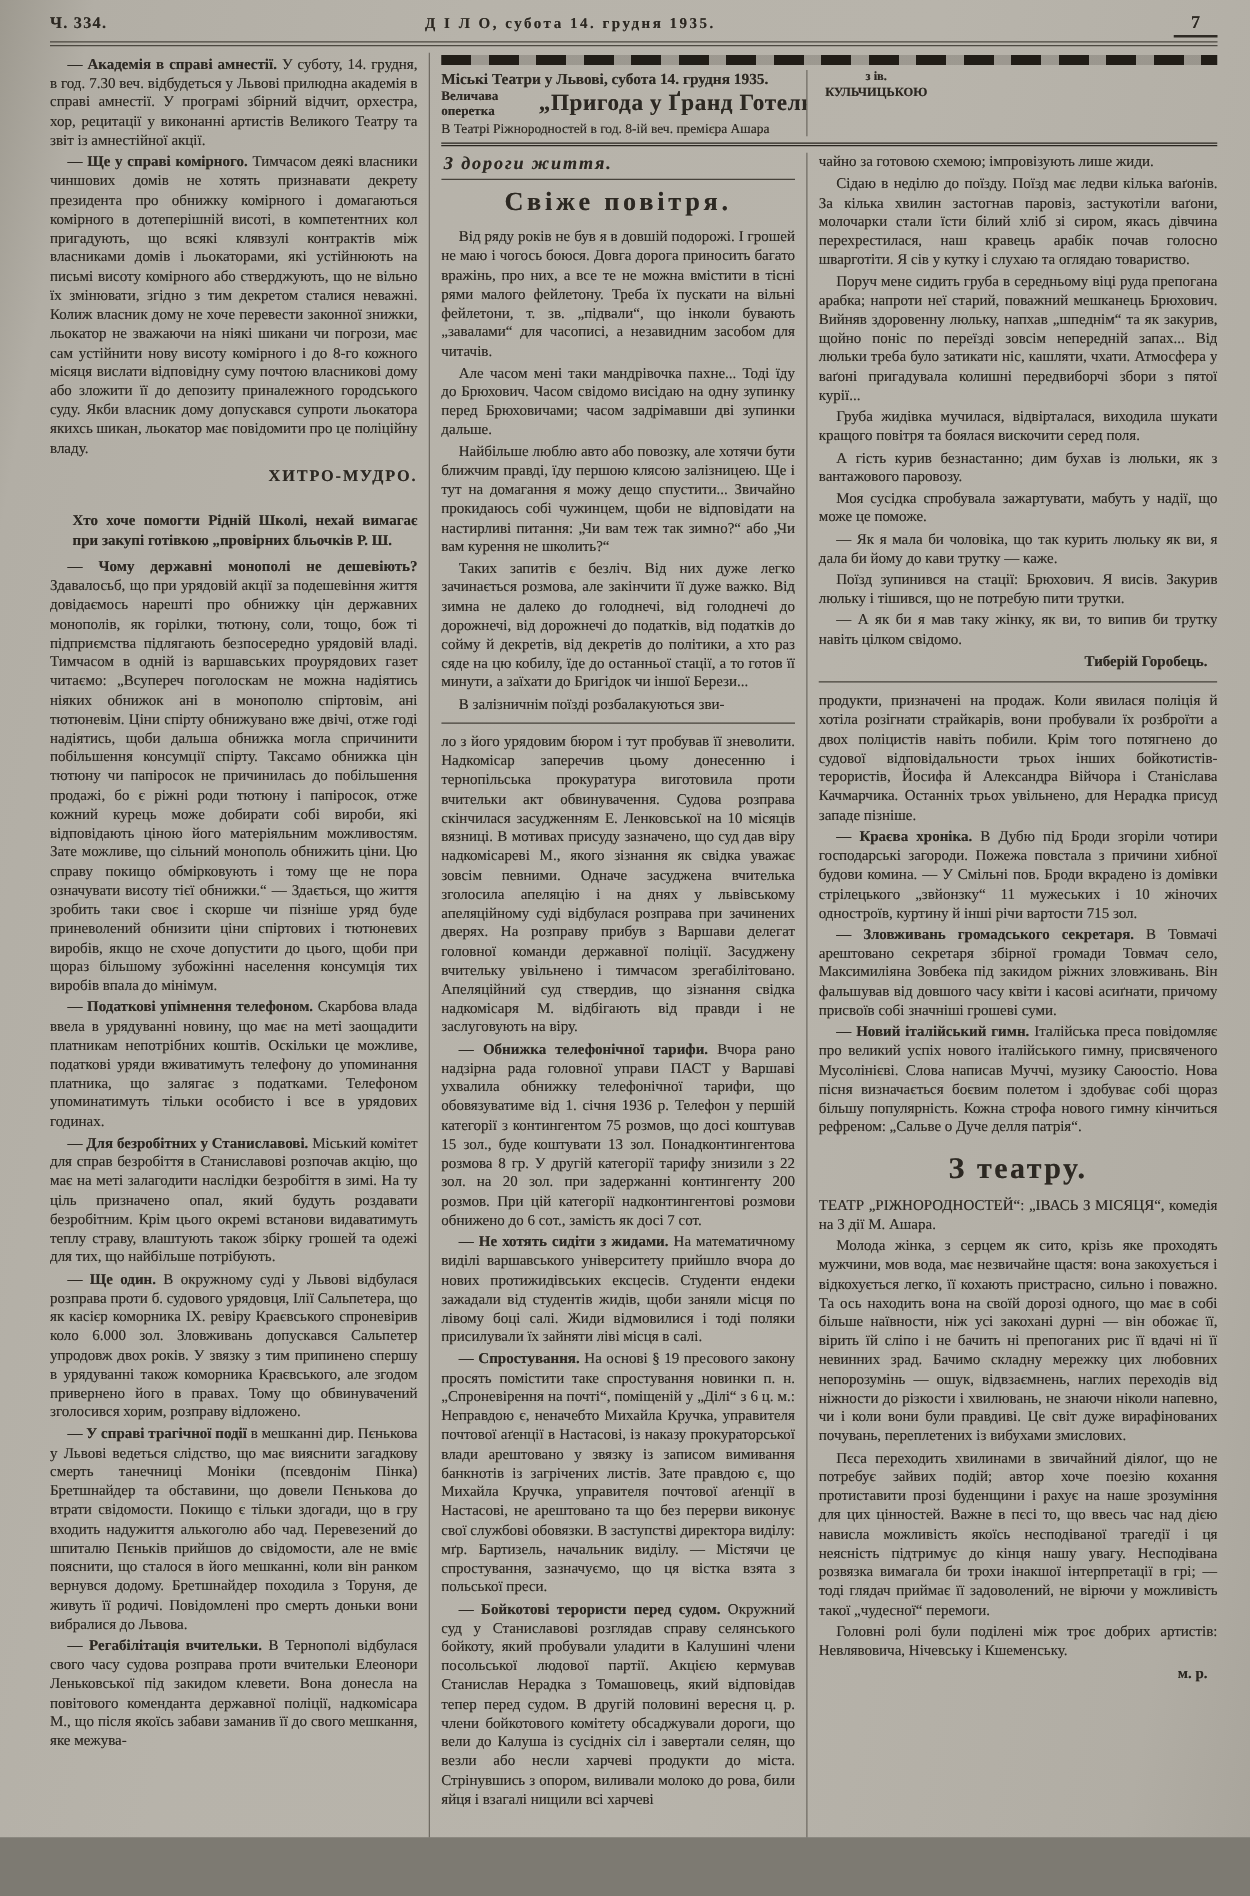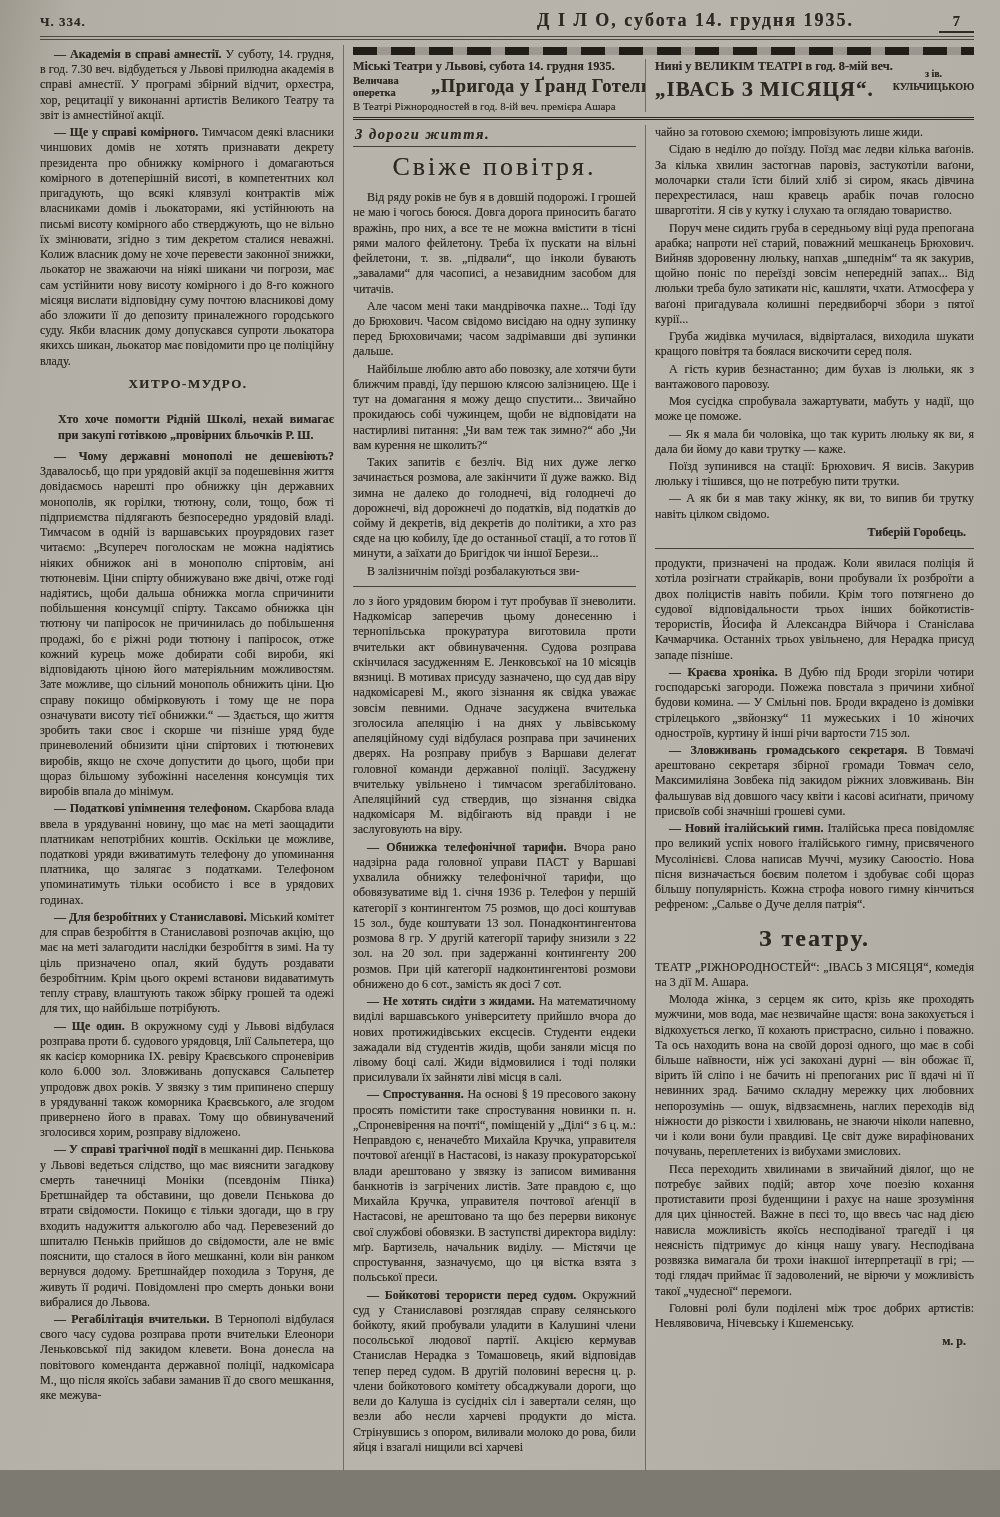--- a/index.html
+++ b/index.html
@@ -8,21 +8,21 @@
     width:1000px;height:1470px;margin:0 auto;position:relative;overflow:hidden;
     background:linear-gradient(100deg,#9d998f 0%,#b2aea5 6%,#b7b3aa 30%,#b8b4ab 60%,#b1ada4 92%,#a9a59c 100%);
     color:#2c2822;
     font-family:"Liberation Serif","DejaVu Serif",serif;
     padding:10px 26px 8px 40px;
     text-shadow:0 0 .5px rgba(43,38,31,.55);
   }
   
   .masthead-row{display:flex;align-items:baseline;font-weight:bold;}
   .issue{width:300px;font-size:13px;letter-spacing:1px;}
-  .masthead{flex:1;text-align:right;font-size:18px;letter-spacing:2px;}
+  .masthead{flex:1;text-align:left;font-size:12px;letter-spacing:2px;}
   .pagenum{width:120px;text-align:right;font-size:14.5px;}
   .pagenum span{display:inline-block;border-bottom:2px solid #2f2b25;padding:0 14px 1px;}
   .header-rule{height:4px;border-top:1.4px solid #3b372f;border-bottom:1px solid #3b372f;margin-top:3px;opacity:.85;}
   
   .body-grid{display:flex;height:1452px;margin-top:5px;overflow:hidden;}
   .vrule{width:1px;background:#514d45;opacity:.7;}
   .col{overflow:hidden;}
   .col-left{width:303px;padding:2px 9px 0 0;}
   .right-area{flex:1;display:flex;flex-direction:column;padding-left:9px;overflow:hidden;}
   .two-cols{display:flex;flex:1;margin-top:5px;overflow:hidden;}
@@ -41,27 +41,27 @@
   .ad-title{font-size:18.5px;font-weight:bold;letter-spacing:.5px;vertical-align:middle;}
   .ad-line3{font-size:10.8px;font-weight:normal;margin-top:2px;white-space:nowrap;}
   .ad-right-flex{display:flex;align-items:stretch;}
   .ad-right-main{flex:1;}
   .ad-title-big{font-size:21px;font-weight:bold;letter-spacing:1px;white-space:nowrap;display:block;margin-top:3px;}
   .ad-with{width:92px;font-size:10px;font-weight:bold;text-align:center;line-height:1.25;align-self:center;}
   
   .para{font-size:12px;line-height:1.27;text-align:justify;margin:0 0 2px;text-indent:14px;}
   .para .lead{font-weight:bold;}
   .para .lead:not(:empty)::after{content:" ";}
-  .t-heading{font-weight:bold;font-size:13px;letter-spacing:1.5px;text-indent:2px;text-align:center;margin:7px 0 3px;}
+  .t-heading{font-weight:bold;font-size:13px;letter-spacing:1.5px;text-indent:2px;text-align:right;margin:7px 0 3px;}
   .t-note{font-weight:bold;text-indent:0;padding-left:18px;margin-bottom:6px;margin-top:20px;}
   .t-cont{text-indent:0;}
   .t-sig{text-align:right;font-weight:bold;text-indent:0;padding-right:8px;margin:3px 0 8px;}
   .section-head{font-weight:bold;font-style:italic;font-size:14.5px;letter-spacing:1.5px;
     border-bottom:1px solid #45413a;padding:1px 0 3px 2px;margin-bottom:4px;}
-  .feuilleton-title{text-align:center;font-weight:normal;font-size:26px;letter-spacing:3px;margin:5px 0 8px;}
+  .feuilleton-title{text-align:center;font-weight:bold;font-size:21px;letter-spacing:3px;margin:5px 0 8px;}
   .theatre-head{text-align:center;font-weight:bold;font-size:24px;letter-spacing:2px;margin:12px 0 8px;}
   .hrule{border-top:1px solid #45413a;margin:7px 0;}
 </style>
 </head>
 <body>
 
 <div class="page">
 
   <header class="masthead-row">
     <span class="issue">Ч. 334.</span>
@@ -118,24 +118,20 @@
           <div class="ad-line1">Міські Театри у Львові, субота 14. грудня 1935.</div>
           <div class="ad-mid">
             <span class="ad-label">Величава оперетка</span>
             <span class="ad-title">„Пригода у Ґранд Готелю“</span>
           </div>
           <div class="ad-line3">В Театрі Ріжнородностей в год. 8-ій веч. премієра Ашара</div>
         </div>
         <div class="vrule"></div>
         <div class="ad ad-right">
           <div class="ad-right-flex">
-            <div class="ad-right-main">
-              <div class="ad-line1">Нині у ВЕЛИКІМ ТЕАТРІ в год. 8-мій веч.</div>
-              <span class="ad-title-big">„ІВАСЬ З МІСЯЦЯ“.</span>
-            </div>
             <div class="ad-with">
               <span>з ів.</span><br>
               <span>КУЛЬЧИЦЬКОЮ</span>
             </div>
           </div>
         </div>
       </div>
 
       <div class="two-cols">
 

